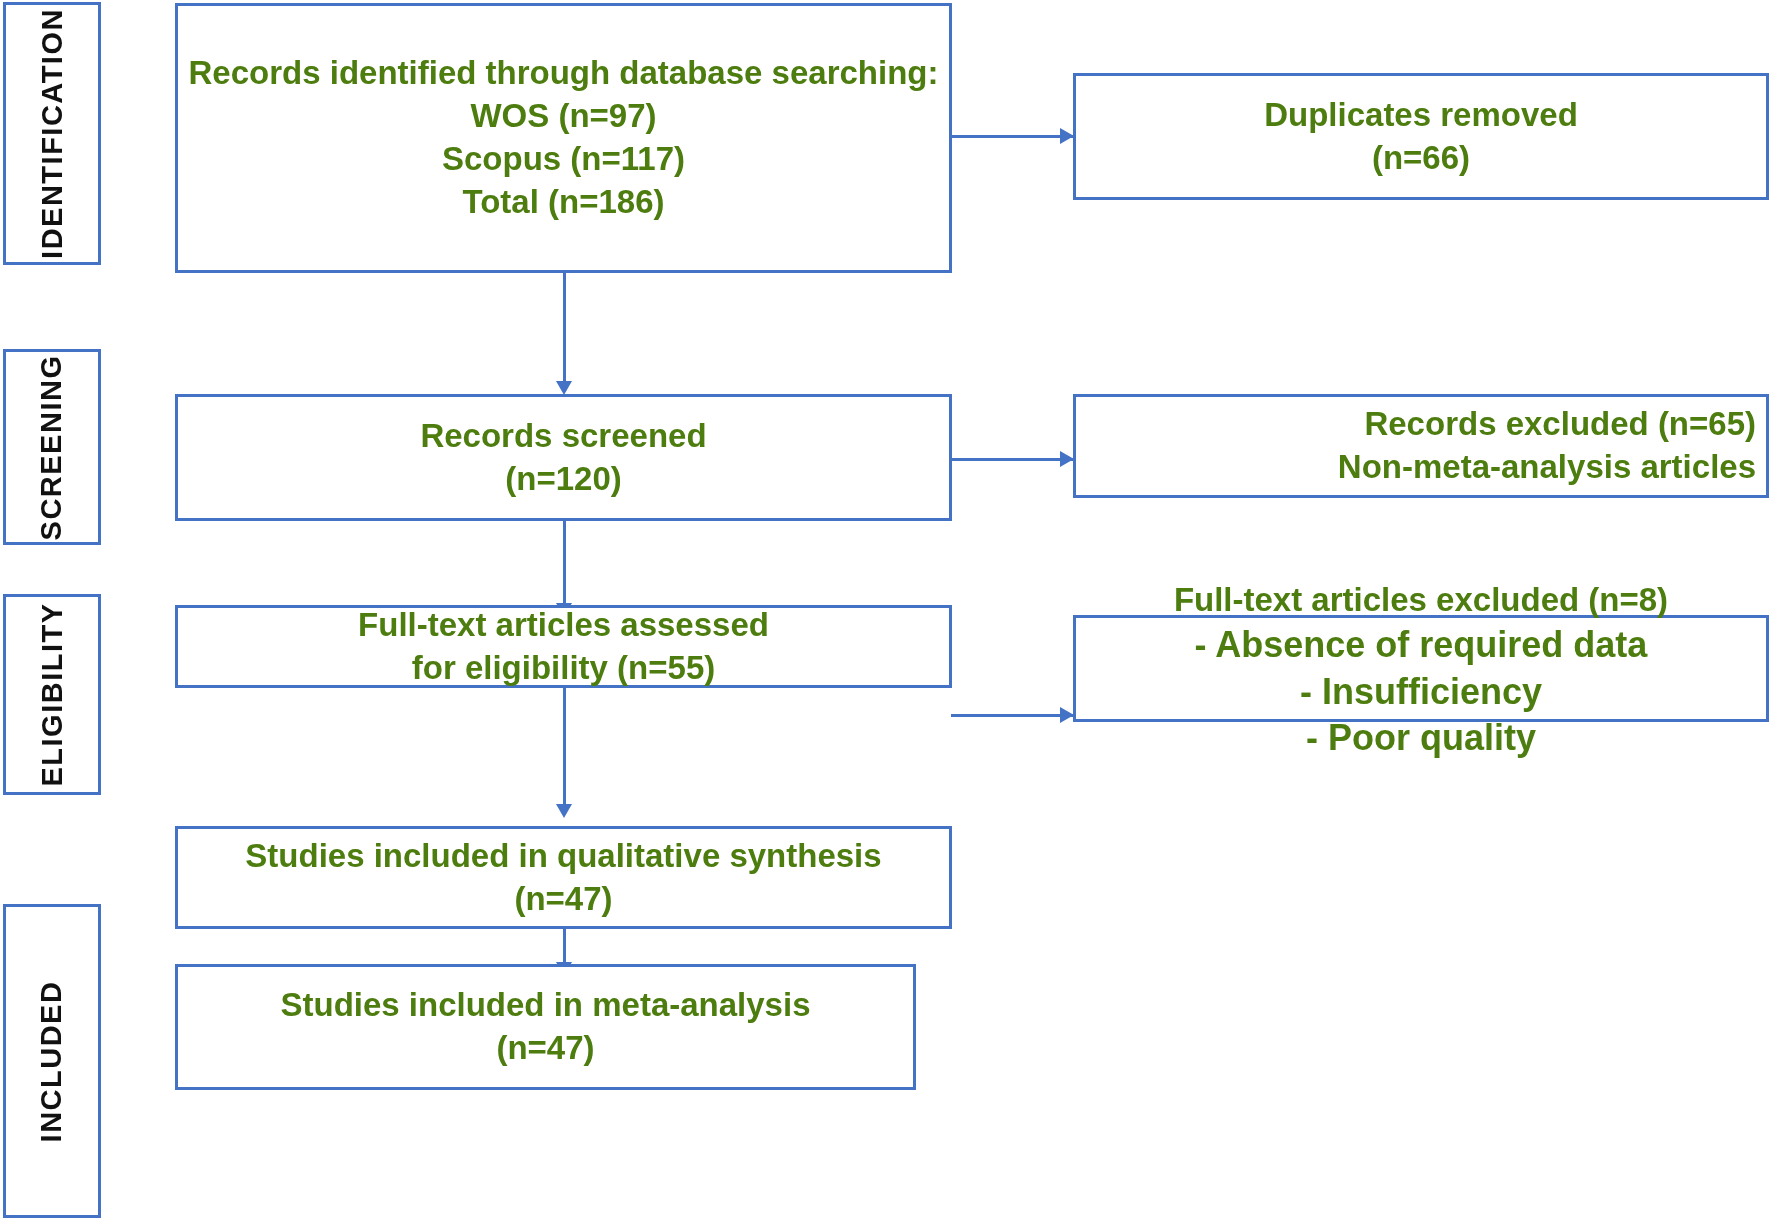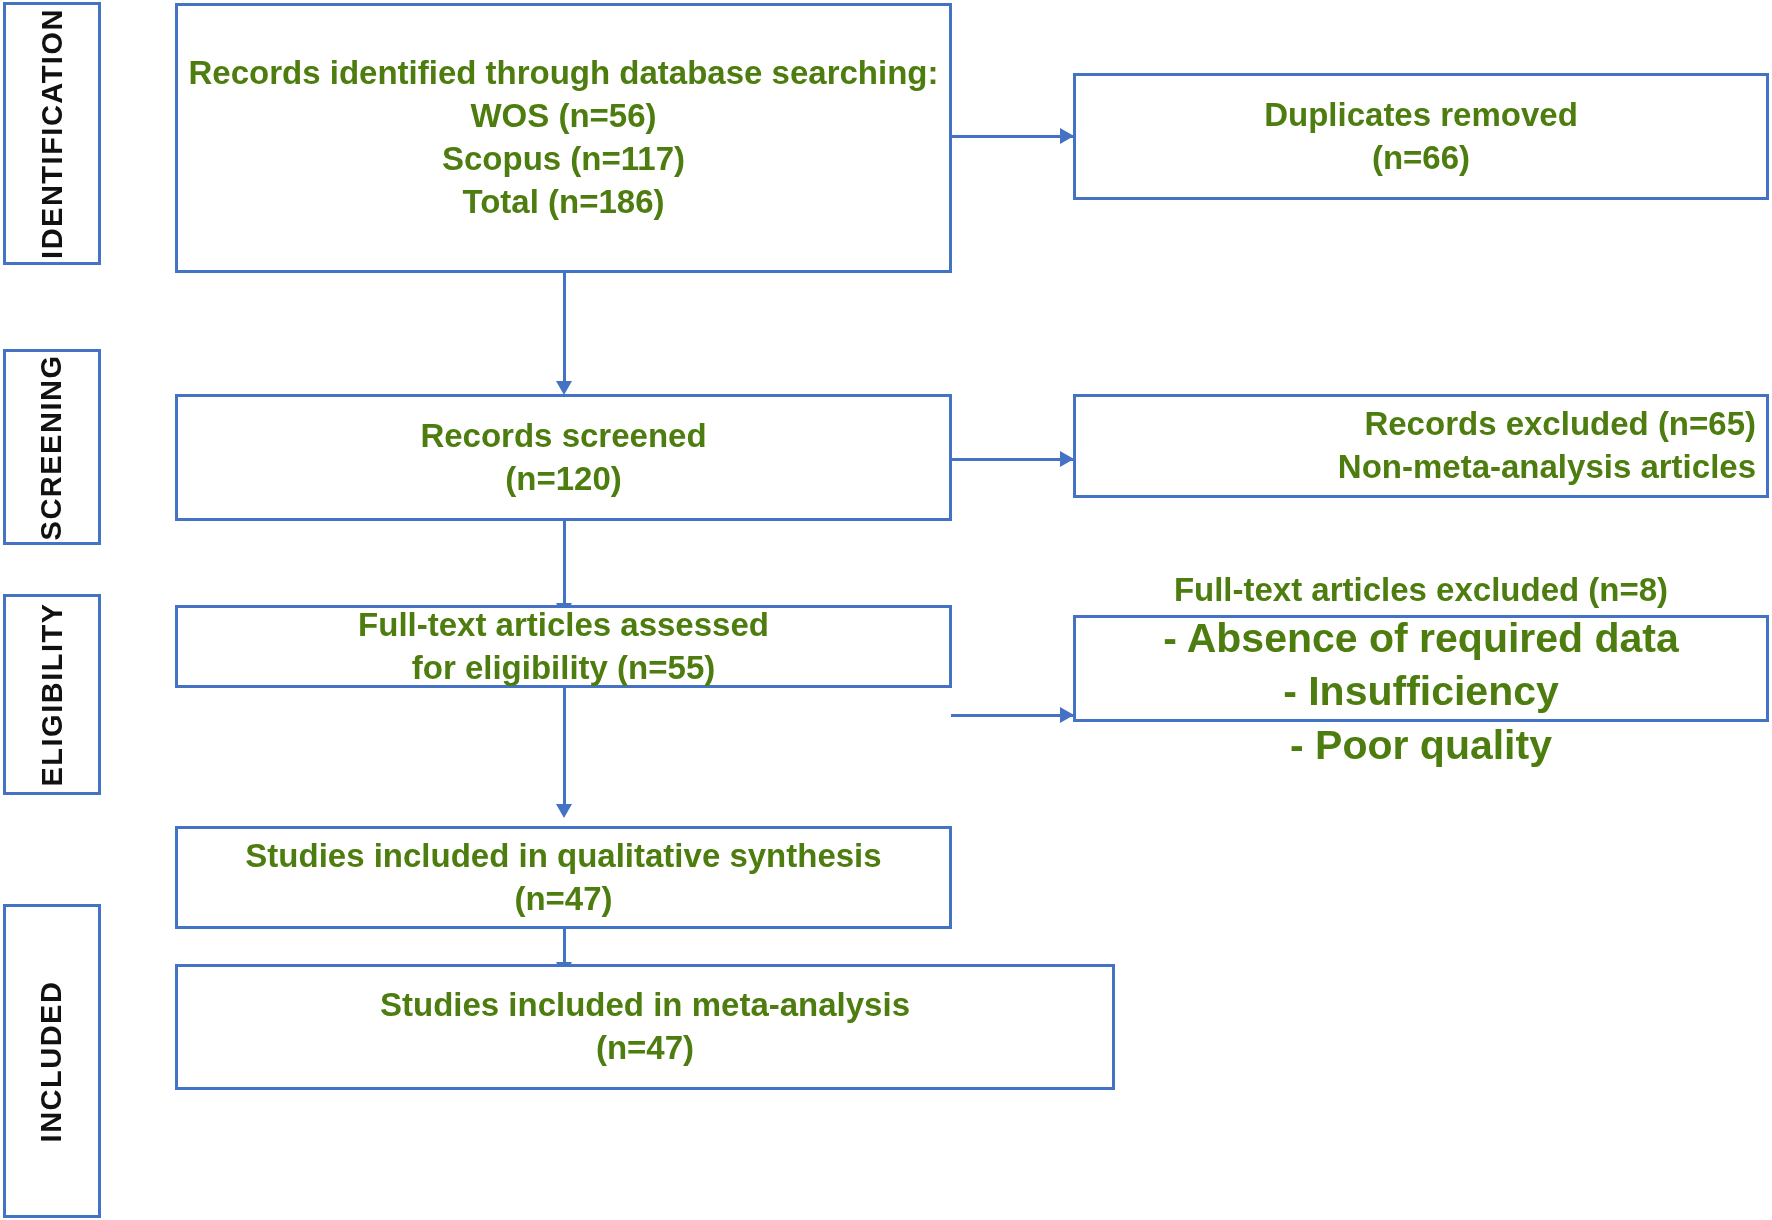--- a/index.html
+++ b/index.html
@@ -53,21 +53,21 @@
     font-weight: bold;
     font-size: 33px;
     line-height: 1.30;
     padding: 4px 10px;
   }
   .flow-box .line {
     display: block;
     white-space: nowrap;
   }
   .flow-box .line.bullet {
-    font-size: 41px;
+    font-size: 36px;
   }
 
   
   .conn-v {
     position: absolute;
     width: 3px;
     background: #4472C4;
   }
   .conn-h {
     position: absolute;
@@ -128,21 +128,21 @@
   <div class="arrow-right" style="left:1060px; top:707px;"></div>
 
   <div class="conn-v" style="left:563px; top:688px; height:118px;"></div>
   <div class="arrow-down" style="left:556px; top:804px;"></div>
 
   <div class="conn-v" style="left:563px; top:907px; height:57px;"></div>
   <div class="arrow-down" style="left:556px; top:962px;"></div>
 
   <div class="flow-box" style="left:175px; top:3px; width:777px; height:270px;">
     <span class="line">Records identified through database searching:</span>
-    <span class="line">WOS (n=56)</span>
+    <span class="line">WOS (n=97)</span>
     <span class="line">Scopus (n=117)</span>
     <span class="line">Total (n=186)</span>
   </div>
 
   <div class="flow-box" style="left:1073px; top:73px; width:696px; height:127px;">
     <span class="line">Duplicates removed</span>
     <span class="line">(n=66)</span>
   </div>
 
   <div class="flow-box" style="left:175px; top:394px; width:777px; height:127px;">
@@ -165,18 +165,18 @@
     <span class="line bullet">-  Absence of required data</span>
     <span class="line bullet">-  Insufficiency</span>
     <span class="line bullet">- Poor quality</span>
   </div>
 
   <div class="flow-box" style="left:175px; top:826px; width:777px; height:103px;">
     <span class="line">Studies included in qualitative synthesis</span>
     <span class="line">(n=47)</span>
   </div>
 
-  <div class="flow-box" style="left:175px; top:964px; width:940px; height:126px;">
+  <div class="flow-box" style="left:175px; top:964px; width:741px; height:126px;">
     <span class="line">Studies included in meta-analysis</span>
     <span class="line">(n=47)</span>
   </div>
 
 </div>
 
 </body></html>

